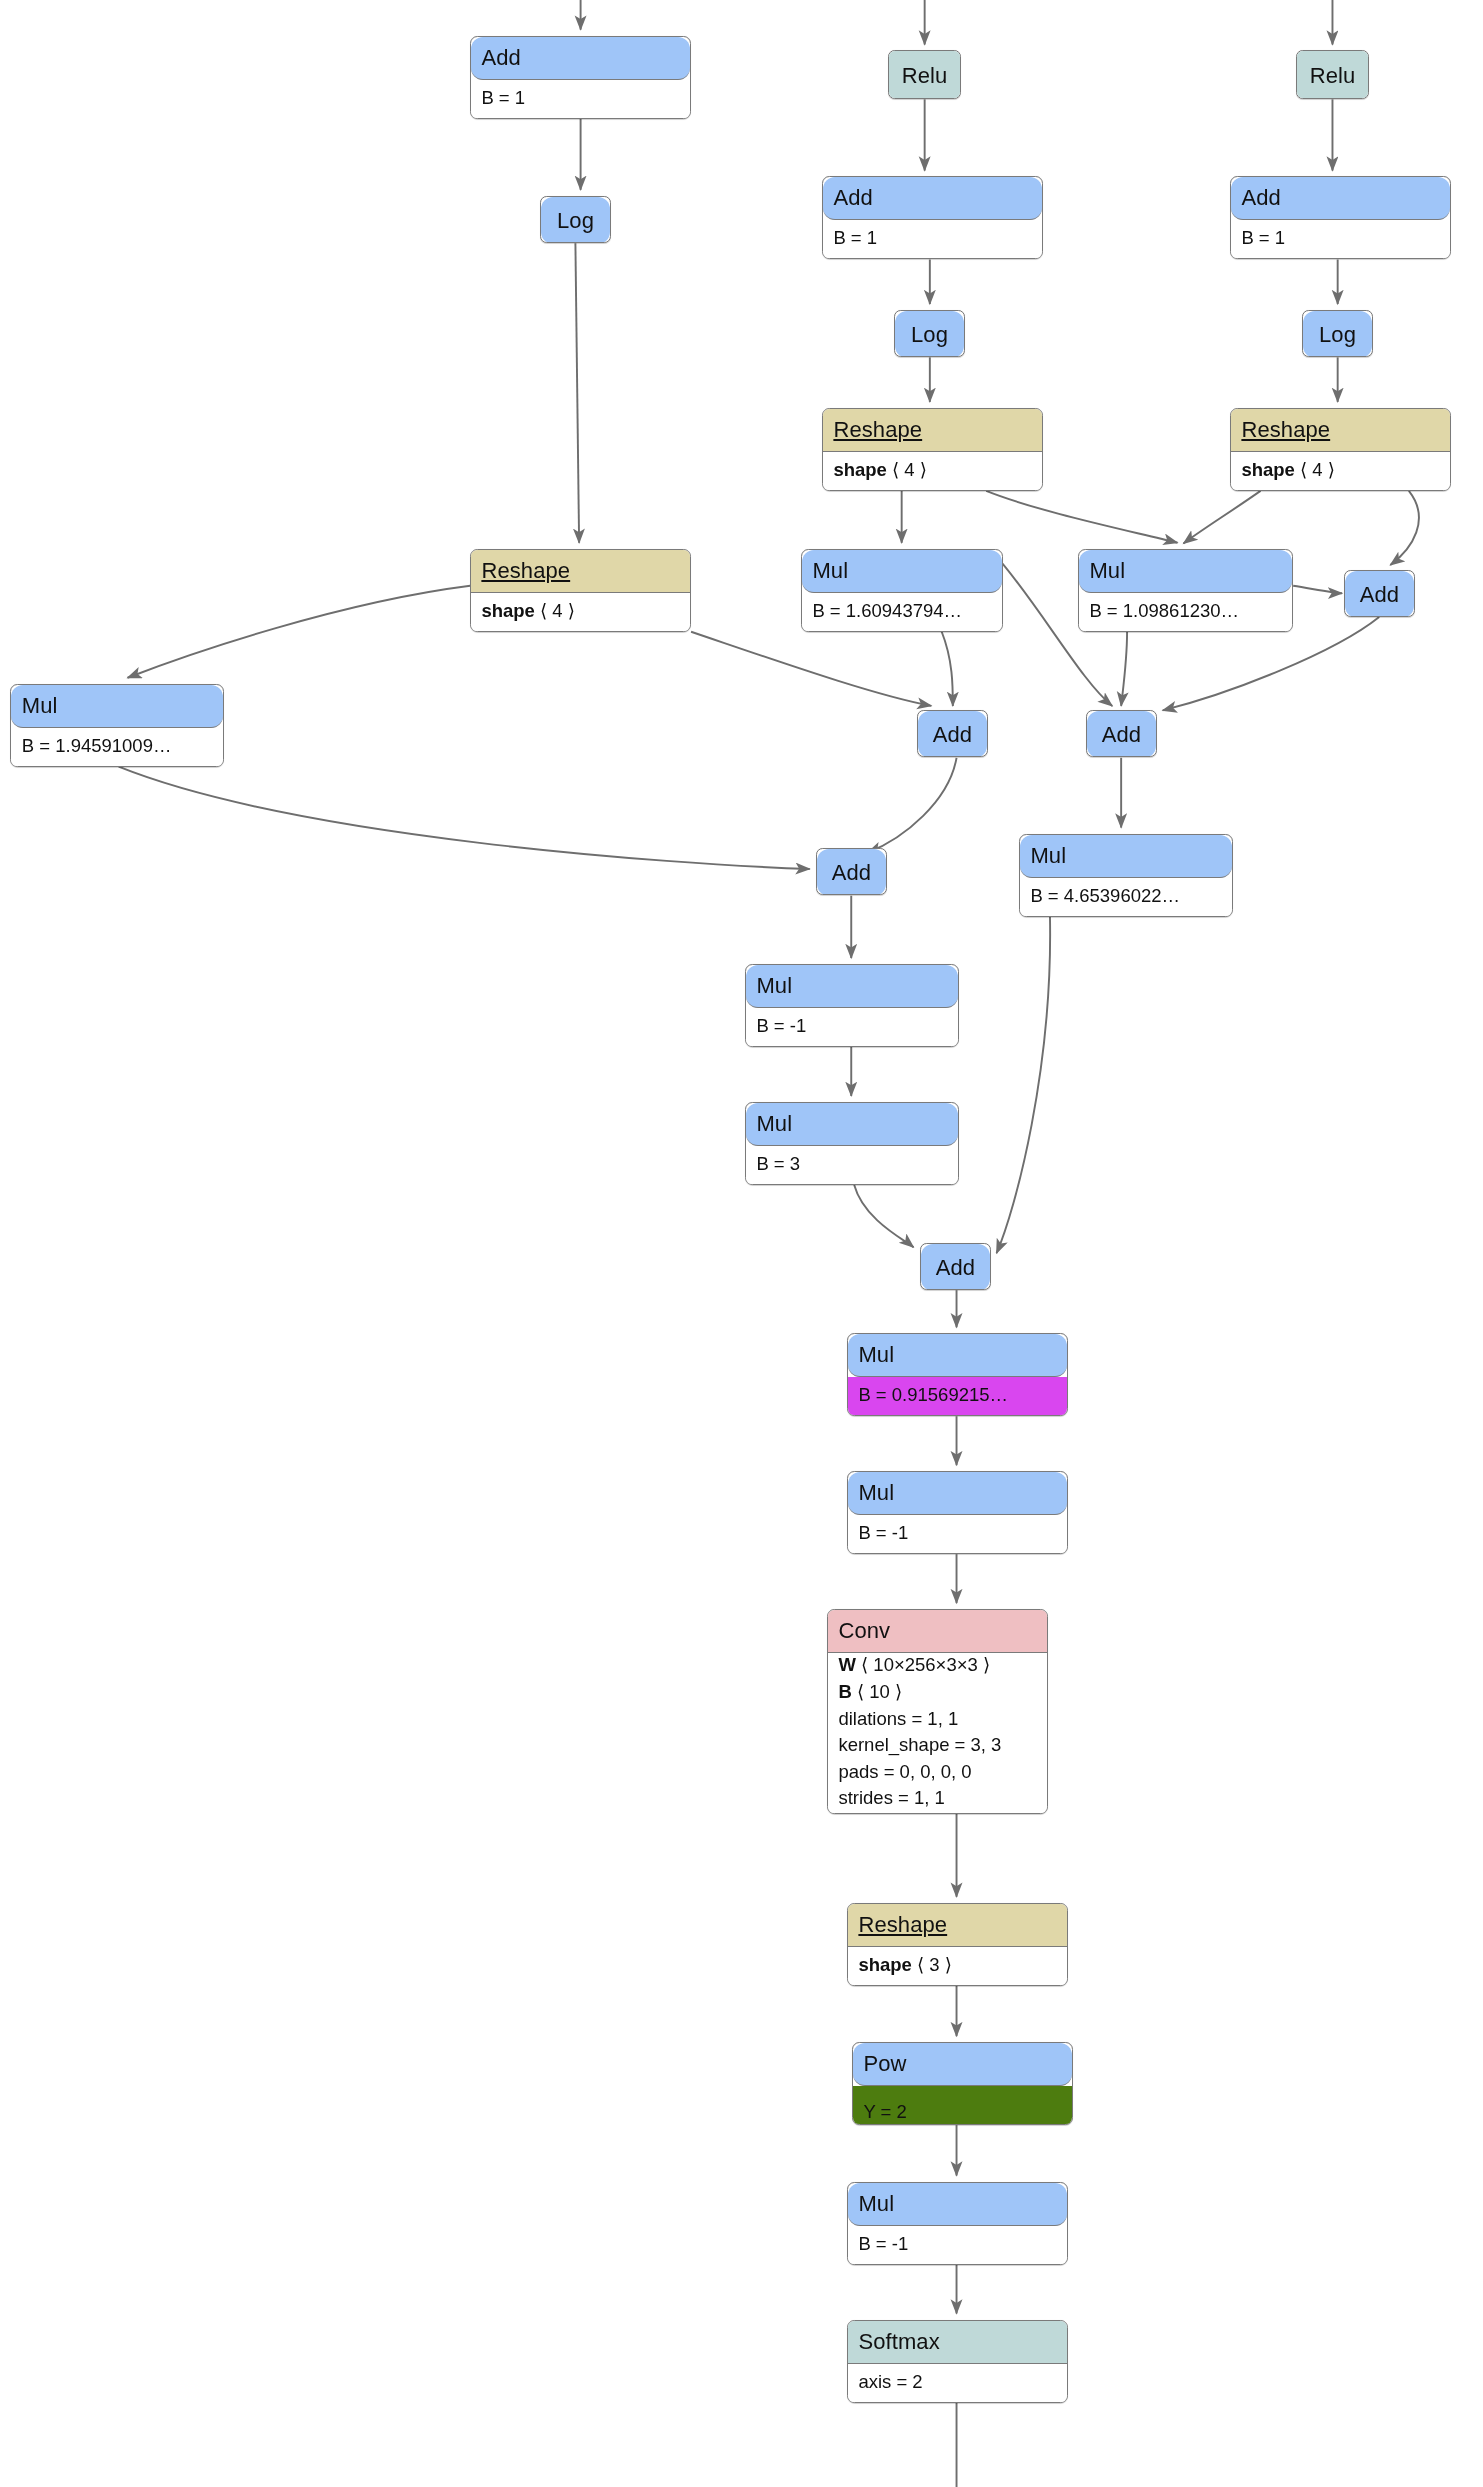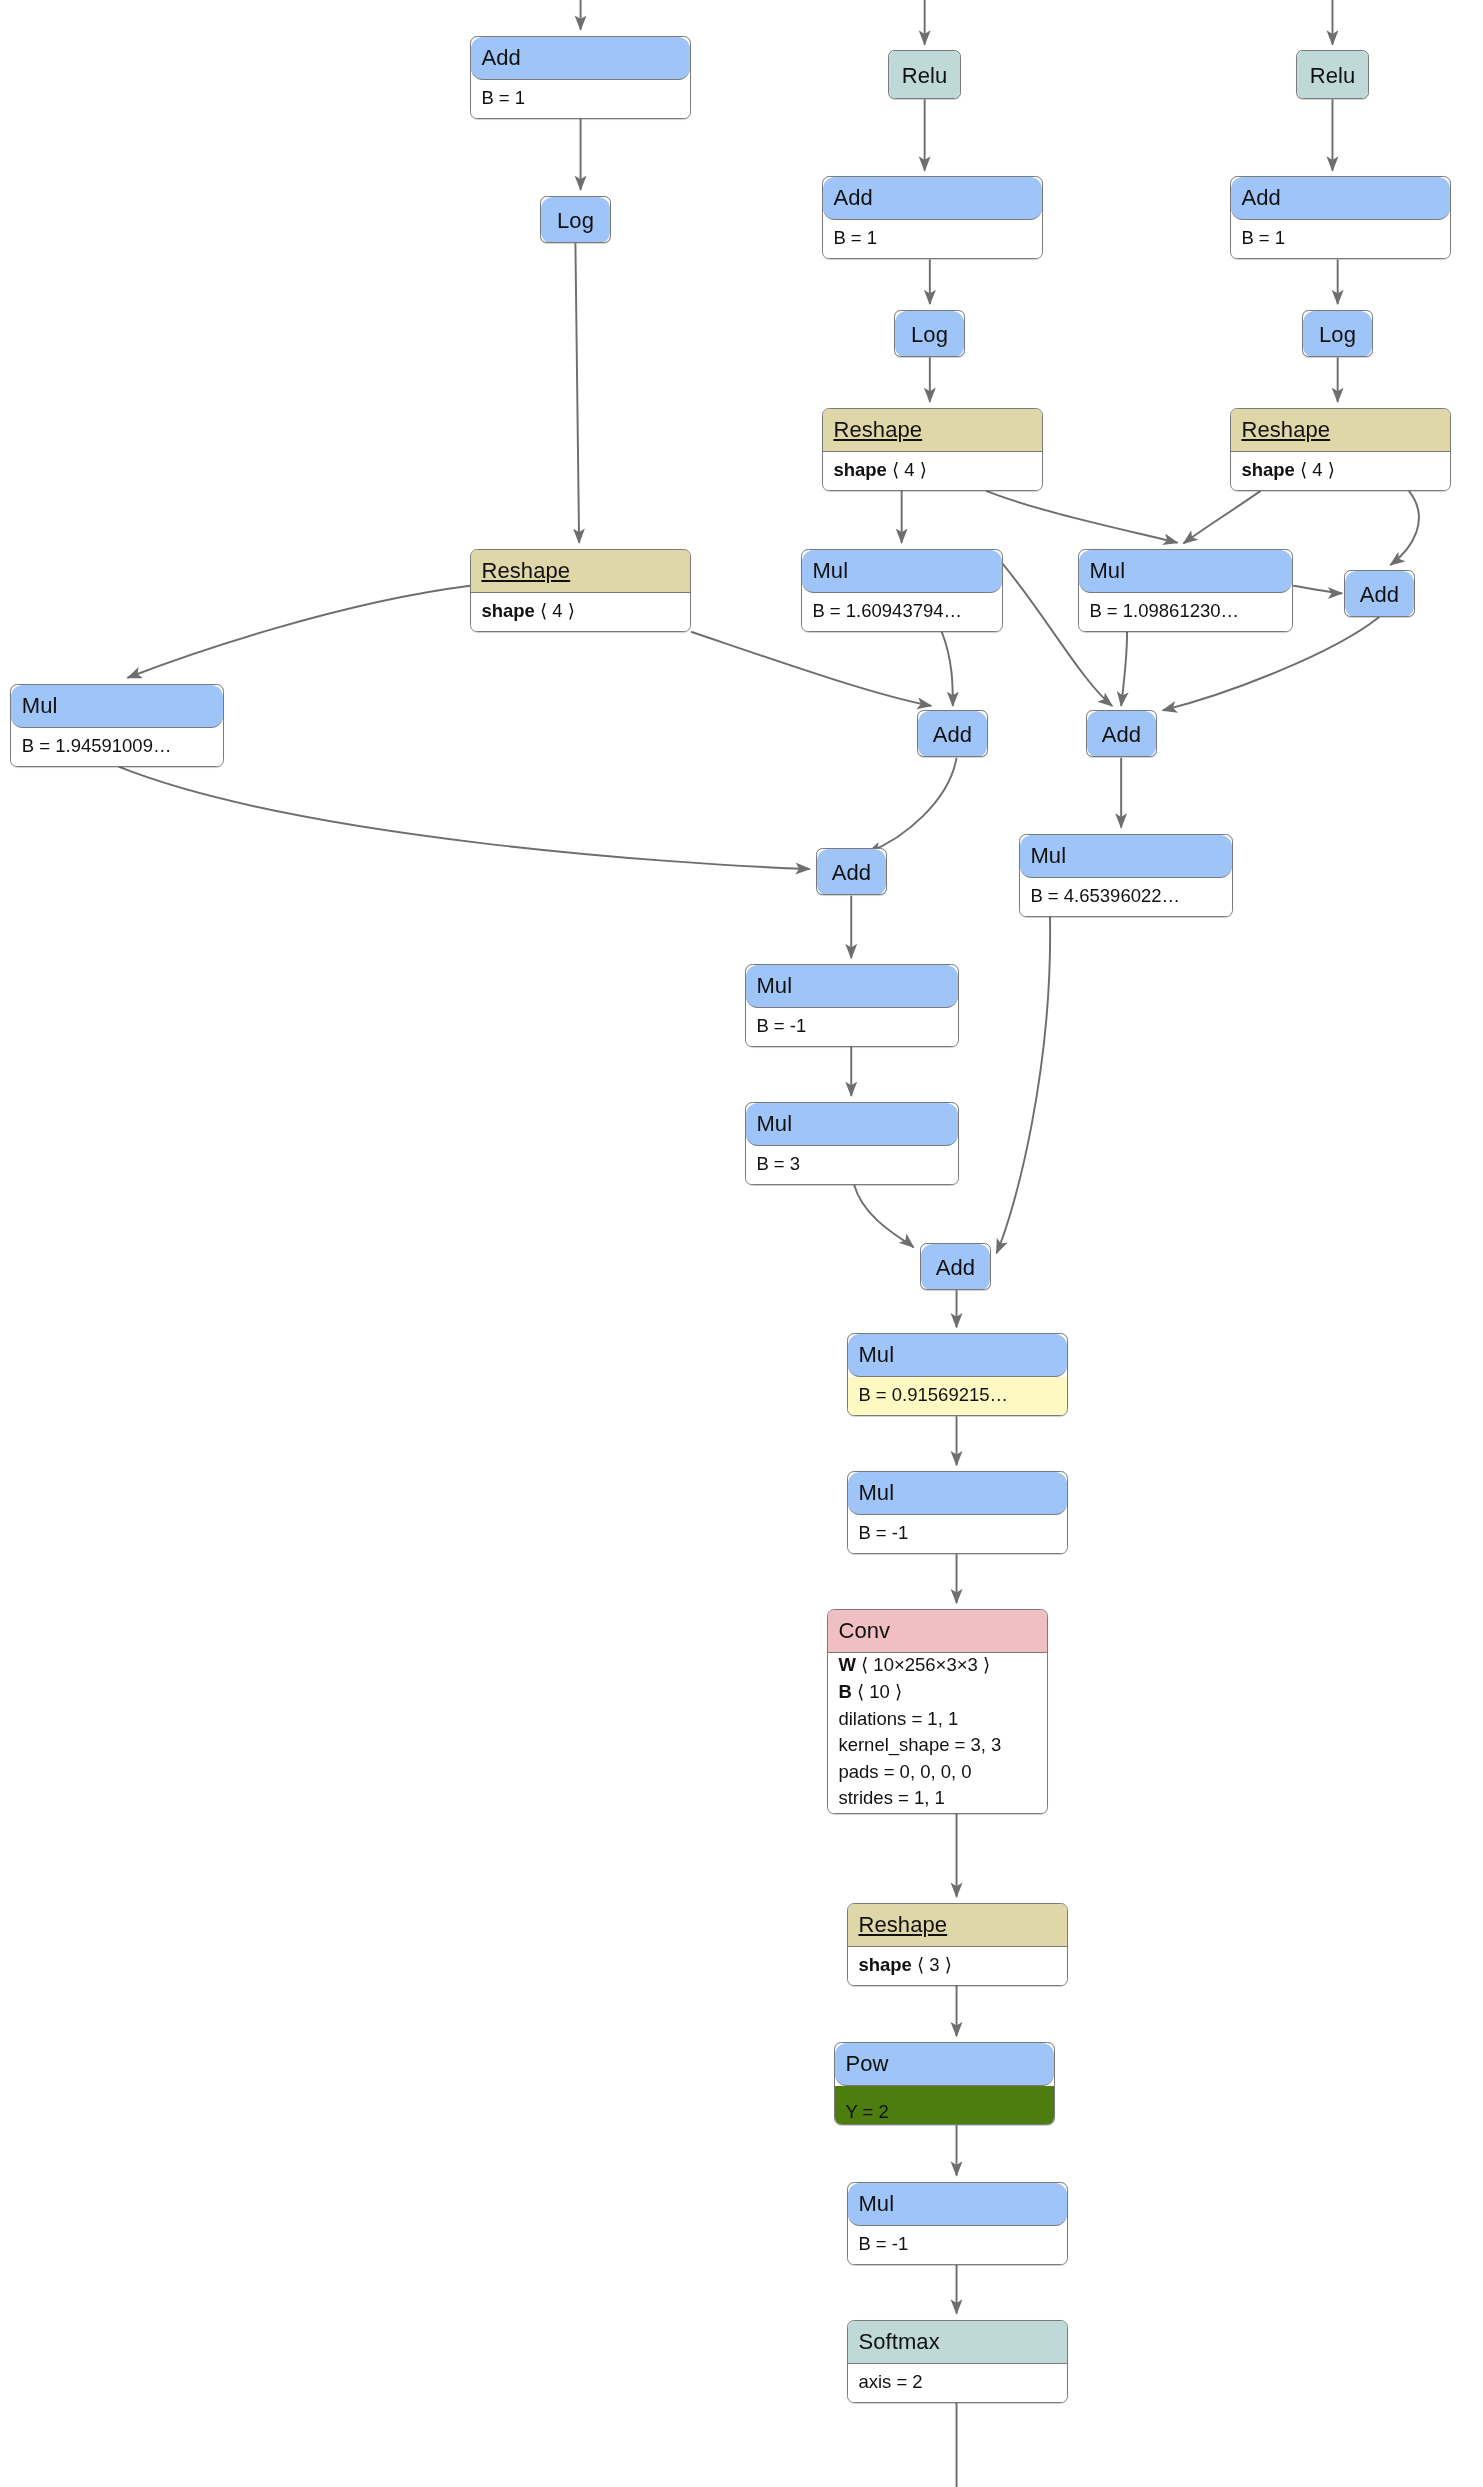--- a/index.html
+++ b/index.html
@@ -229,21 +229,21 @@
         <div class="node-header hdr-blue" style="background: rgb(159, 197, 248); height: 43px;">Mul</div>
         <div class="node-body" style="height: 38px; background: rgb(255, 255, 255);">
           <div class="attr-row">B = 3</div>
         </div>
       </div>
       <div class="node compact" style="left: 920px; top: 1243px; width: 71px; height: 47px; border-color: rgb(122, 122, 122);">
         <div class="node-header hdr-blue" style="background: rgb(159, 197, 248); height: 47px;">Add</div>
       </div>
       <div class="node has-body" style="left: 847px; top: 1333px; width: 221px; height: 83px; border-color: rgb(122, 122, 122);">
         <div class="node-header hdr-blue" style="background: rgb(159, 197, 248); height: 43px;">Mul</div>
-        <div class="node-body" style="height: 38px; background: #fef9c3;">
+        <div class="node-body" style="height: 38px; background: #d946ef;">
           <div class="attr-row">B = 0.91569215…</div>
         </div>
       </div>
       <div class="node has-body" style="left: 847px; top: 1471px; width: 221px; height: 83px; border-color: rgb(122, 122, 122);">
         <div class="node-header hdr-blue" style="background: rgb(159, 197, 248); height: 43px;">Mul</div>
         <div class="node-body" style="height: 38px; background: rgb(255, 255, 255);">
           <div class="attr-row">B = -1</div>
         </div>
       </div>
       <div class="node has-body" style="left: 827px; top: 1609px; width: 221px; height: 205px; border-color: rgb(122, 122, 122);">
@@ -256,21 +256,21 @@
           <div class="attr-row">pads = 0, 0, 0, 0</div>
           <div class="attr-row">strides = 1, 1</div>
         </div>
       </div>
       <div class="node has-body" style="left: 847px; top: 1903px; width: 221px; height: 83px; border-color: rgb(122, 122, 122);">
         <div class="node-header hdr-tan" style="background: rgb(224, 215, 168); height: 43px;">Reshape</div>
         <div class="node-body" style="height: 38px; background: rgb(255, 255, 255);">
           <div class="attr-row"><span class="attr-key-bold">shape</span> ⟨ 3 ⟩</div>
         </div>
       </div>
-      <div class="node has-body" style="left: 834px; top: 2042px; width: 221px; height: 83px; border-color: rgb(122, 122, 122);">
+      <div class="node has-body" style="left: 852px; top: 2042px; width: 221px; height: 83px; border-color: rgb(122, 122, 122);">
         <div class="node-header hdr-blue" style="background: rgb(159, 197, 248); height: 43px;">Pow</div>
         <div class="node-body" style="height: 54px; background: #4d7c0f;">
           <div class="attr-row">Y = 2</div>
         </div>
       </div>
       <div class="node has-body" style="left: 847px; top: 2182px; width: 221px; height: 83px; border-color: rgb(122, 122, 122);">
         <div class="node-header hdr-blue" style="background: rgb(159, 197, 248); height: 43px;">Mul</div>
         <div class="node-body" style="height: 38px; background: rgb(255, 255, 255);">
           <div class="attr-row">B = -1</div>
         </div>

